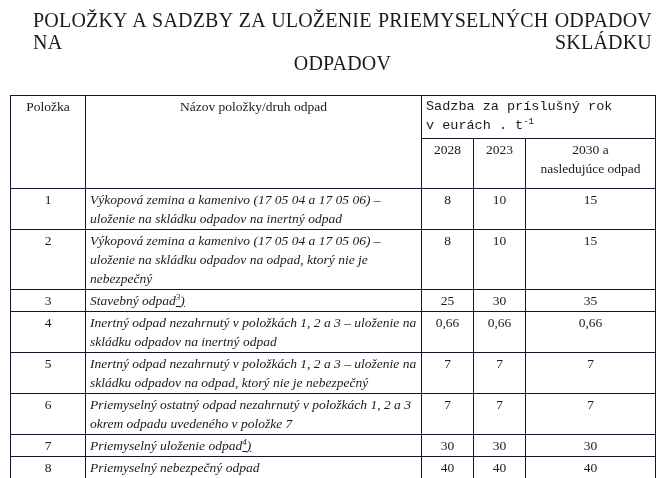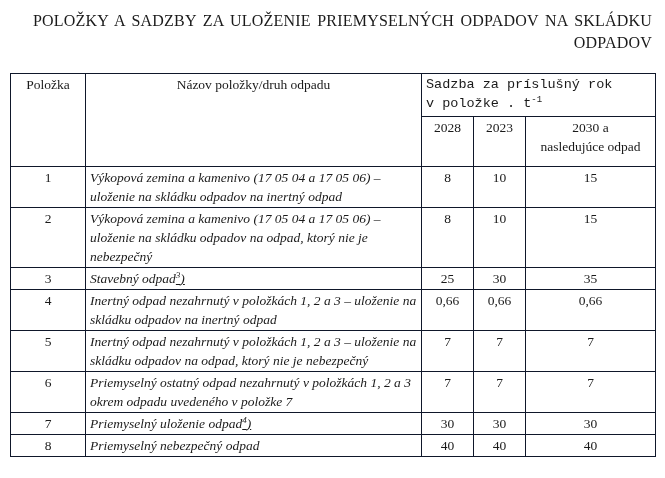--- a/index.html
+++ b/index.html
@@ -14,30 +14,30 @@
     font-family: "Liberation Serif", "DejaVu Serif", serif;
     color: #1a1a1a;
   }
   .page {
     width: 665px;
     height: 478px;
     position: relative;
   }
   .title {
     margin: 10px 13px 0 33px;
-    font-size: 16px;
+    font-size: 20px;
     line-height: 21.5px;
     letter-spacing: 0.2px;
   }
   .title-line-1 {
     text-align: justify;
     text-align-last: justify;
   }
   .title-line-2 {
-    text-align: right;
+    text-align: center;
   }
   table.rates {
     border-collapse: collapse;
     table-layout: fixed;
     width: 645px;
     margin: 20px 10px 0 10px;
   }
   table.rates td {
     border: 1px solid #0f172a;
     font-size: 13.5px;
@@ -77,24 +77,24 @@
     <colgroup>
       <col style="width:75px">
       <col style="width:336px">
       <col style="width:52px">
       <col style="width:52px">
       <col style="width:130px">
     </colgroup>
     <tbody>
       <tr class="hr1">
         <td class="c" rowspan="2">Položka</td>
-        <td class="c" rowspan="2">Názov položky/druh odpadu</td>
+        <td class="c" rowspan="2">Názov položky/druh odpad</td>
         <td class="rate-hdr" colspan="3">
           <div>Sadzba za príslušný rok</div>
-          <div><span>v položke . t</span><sup>-1</sup></div>
+          <div><span>v eurách . t</span><sup>-1</sup></div>
         </td>
       </tr>
       <tr class="hr2">
         <td class="c">2028</td>
         <td class="c">2023</td>
         <td class="c">
           <div>2030 a</div>
           <div>nasledujúce odpad</div>
         </td>
       </tr>

